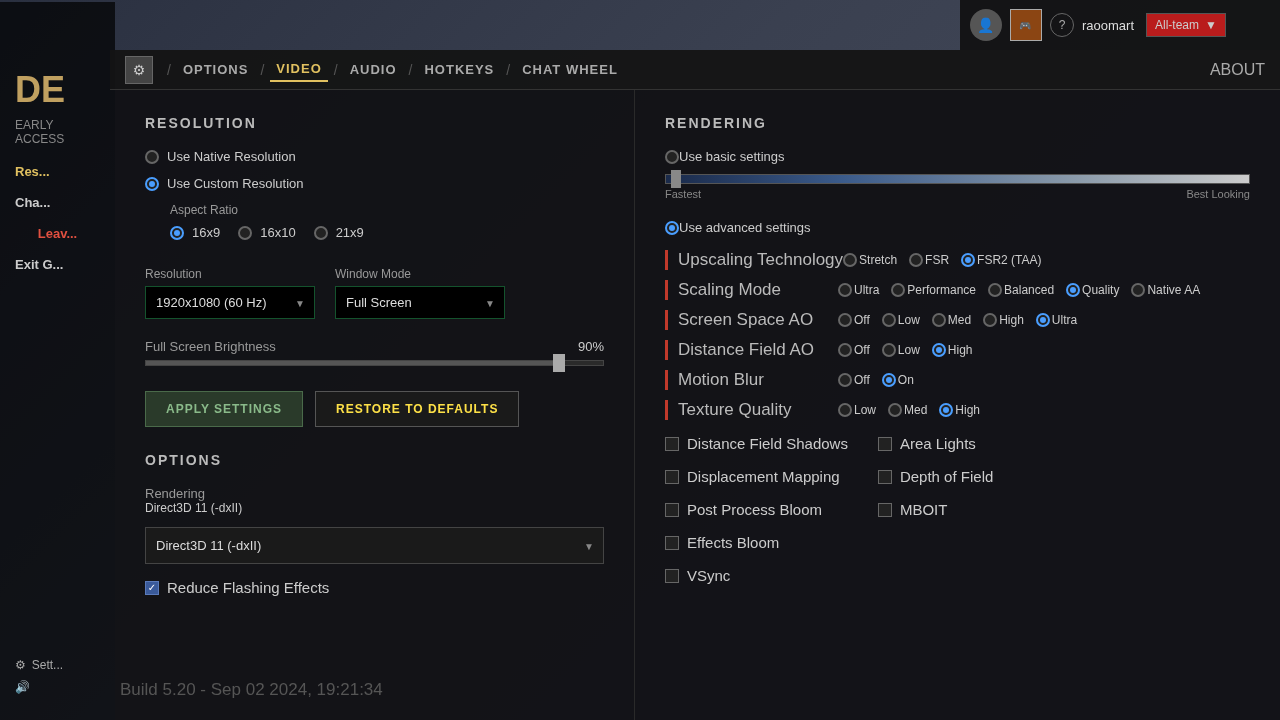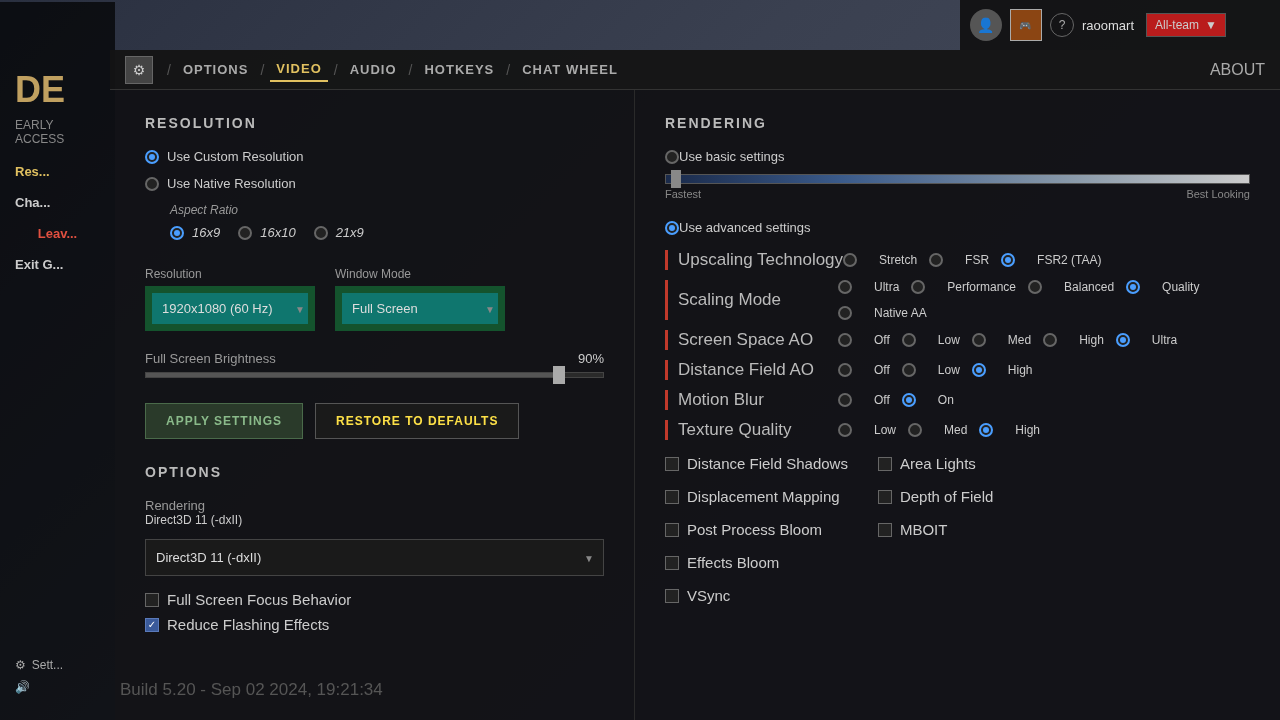--- a/index.html
+++ b/index.html
@@ -265,21 +265,20 @@
 
     .radio-label {
       color: #ccc;
       font-size: 13px;
     }
 
     
     .aspect-row {
       margin-left: 25px;
       margin-bottom: 15px;
-      font-style: italic;
     }
     .aspect-options {
       display: flex;
       gap: 18px;
       flex-wrap: wrap;
     }
 
     
     .dropdowns-row {
       display: flex;
@@ -297,22 +296,22 @@
       color: #999;
       font-size: 12px;
     }
 
     .dropdown-wrapper {
       position: relative;
       display: inline-block;
     }
 
     .dropdown-wrapper select {
-      background: #0f766e;
-      border: 7px solid #14532d;
+      background: #000000;
+      border: 1px solid #14532d;
       color: #ddd;
       font-size: 13px;
       padding: 8px 35px 8px 10px;
       appearance: none;
       cursor: pointer;
       min-width: 170px;
     }
 
     .dropdown-arrow {
       position: absolute;
@@ -506,21 +505,21 @@
     .render-options {
       display: flex;
       gap: 12px;
       flex-wrap: wrap;
       align-items: center;
     }
 
     .render-option {
       display: flex;
       align-items: flex-start;
-      gap: 22px;
+      gap: 2px;
       color: #ccc;
       font-size: 12px;
     }
 
     .build-info {
       position: absolute;
       bottom: 20px;
       left: 120px;
       color: #555;
       font-size: 17px;
@@ -616,27 +615,27 @@
   </div>
 </div>
 
 <div class="main-panel">
 
   <div class="left-section">
 
     <div class="section-title">RESOLUTION</div>
 
     <div class="radio-group">
+      <div class="radio-input"></div>
+      <span class="radio-label">Use Native Resolution</span>
+    </div>
+
+    <div class="radio-group">
       <div class="radio-input checked"></div>
       <span class="radio-label">Use Custom Resolution</span>
-    </div>
-
-    <div class="radio-group">
-      <div class="radio-input"></div>
-      <span class="radio-label">Use Native Resolution</span>
     </div>
 
     <div class="aspect-row">
       <div style="color:#999;font-size:12px;margin-bottom:8px;">Aspect Ratio</div>
       <div class="aspect-options">
         <div class="radio-group">
           <div class="radio-input checked"></div>
           <span class="radio-label">16x9</span>
         </div>
         <div class="radio-group">
@@ -698,24 +697,20 @@
       </div>
       <div class="options-dropdown-wrapper">
         <select>
           <option>Direct3D 11 (-dxII)</option>
           <option>Direct3D 12 (-dx12)</option>
           <option>Vulkan (-vulkan)</option>
         </select>
         <span class="dropdown-arrow">▼</span>
       </div>
       <div class="checkbox-item">
-        <div class="checkbox-input"></div>
-        <span class="checkbox-label">Full Screen Focus Behavior</span>
-      </div>
-      <div class="checkbox-item">
         <div class="checkbox-input checked"></div>
         <span class="checkbox-label">Reduce Flashing Effects</span>
       </div>
     </div>
   </div>
 
   <div class="right-section">
 
     <div class="section-title">RENDERING</div>
 

